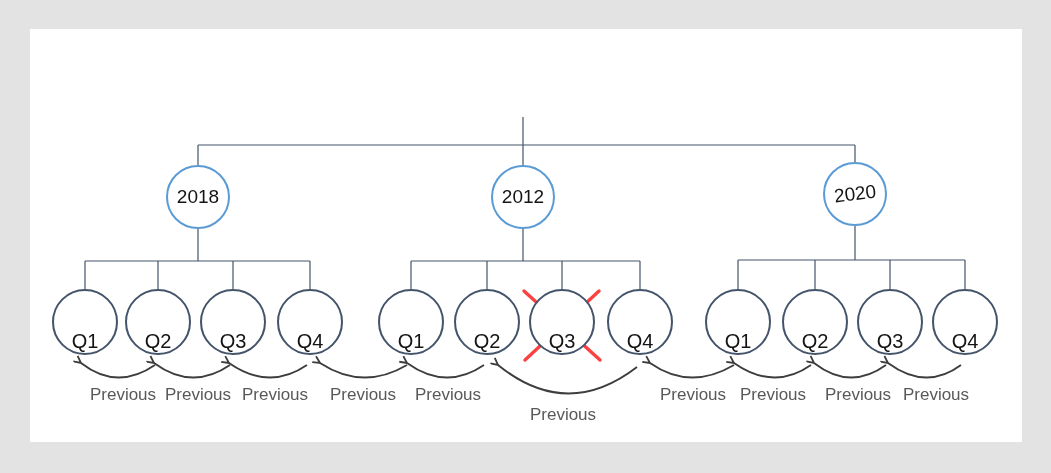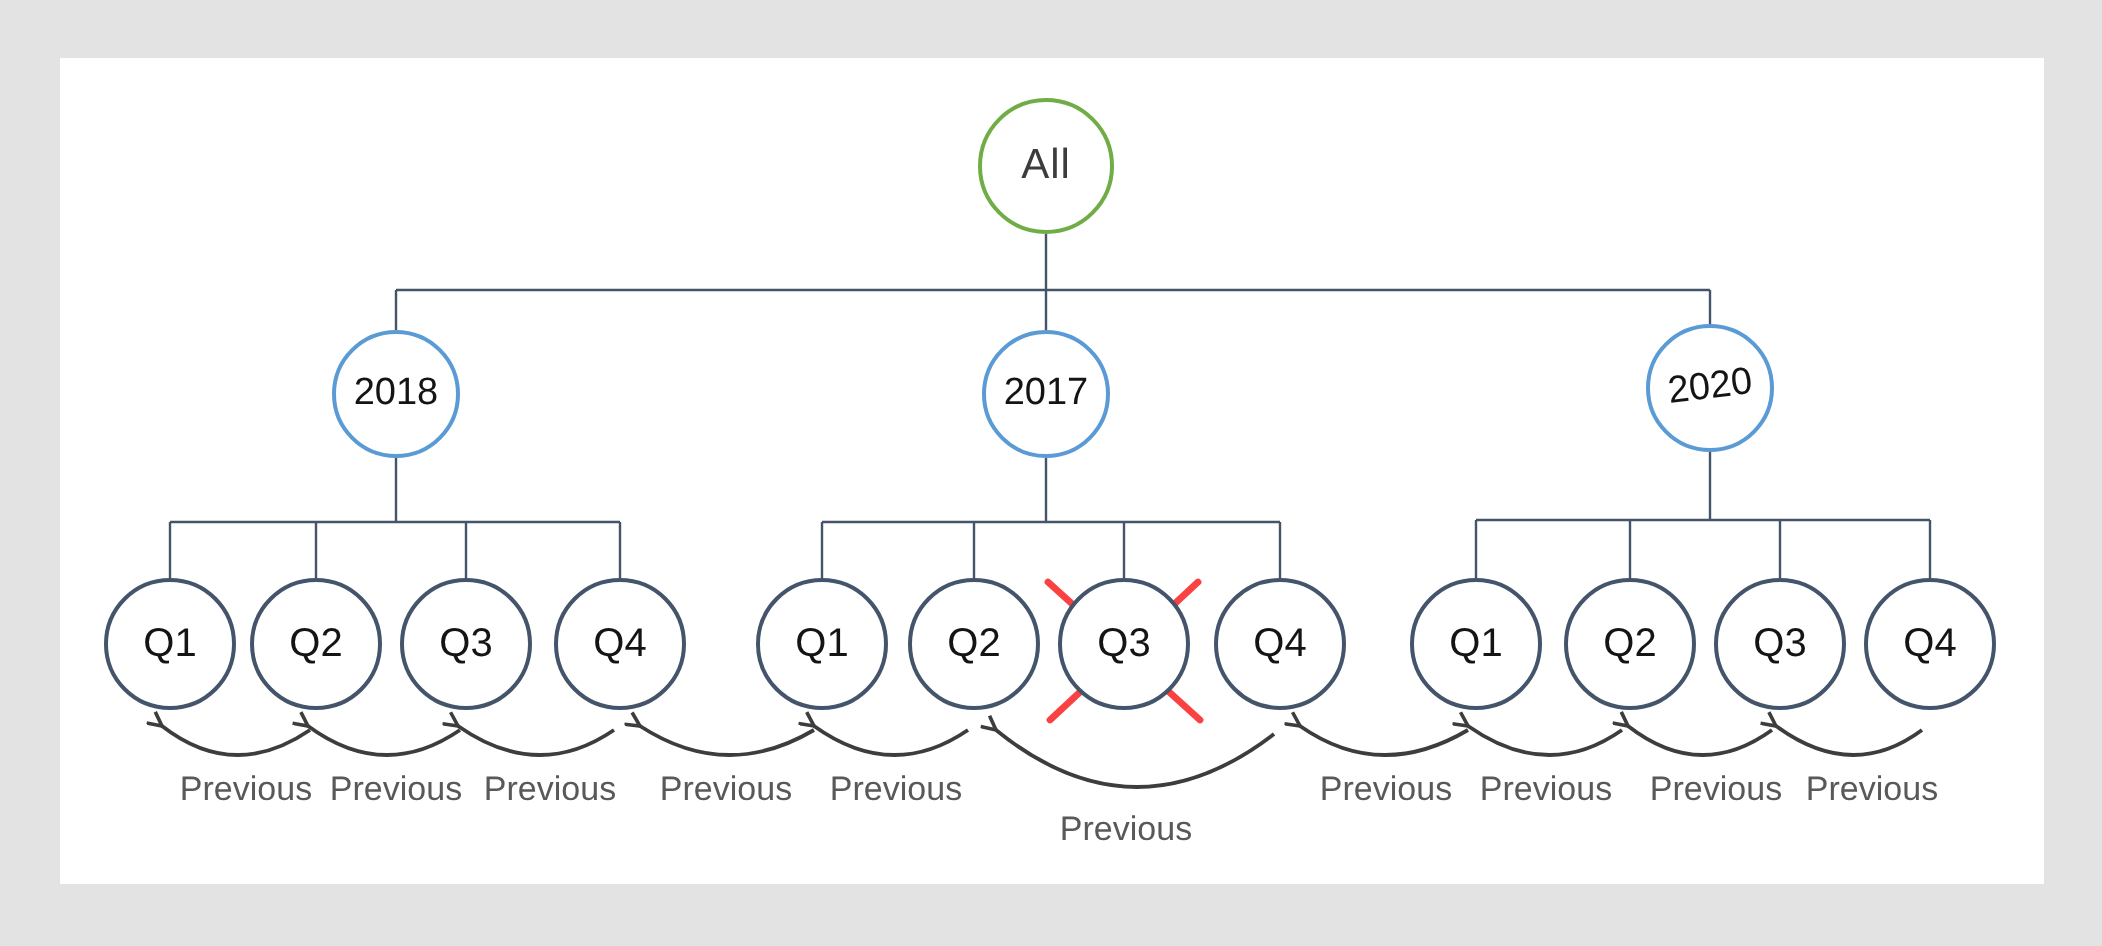--- a/index.html
+++ b/index.html
@@ -30,21 +30,21 @@
     font-size:21px;font-weight:300;color:#3c3c3c;letter-spacing:.5px;
   }
   .node-year{
     width:64px;height:64px;
     border:2px solid #5b9bd5;
     font-size:19px;font-weight:500;color:#141414;justify-content:center;
   }
   .node-quarter{
     width:66px;height:66px;top:260px;
     border:2px solid #44546a;
-    font-size:20px;font-weight:500;color:#141414;
+    font-size:20px;font-weight:500;color:#141414;align-items:flex-end;
   }
   .tilt{transform:rotate(-7deg);}
   .prev-label{
     position:absolute;
     width:80px;top:356px;
     text-align:center;
     font-size:17px;color:#595959;font-weight:400;
   }
 </style>
 </head>
@@ -101,29 +101,26 @@
       <path d="M856,336 Q820,362 784,334" marker-end="url(#ah)"></path>
       <path d="M931,336 Q896,362 858,334" marker-end="url(#ah)"></path>
     </g>
 
     <g stroke="#fb4242" stroke-width="3.4" stroke-linecap="round">
       <path d="M494,262 L570,331"></path>
       <path d="M569,262 L495,331"></path>
     </g>
   </svg>
 
-  <div class="node node-root">
-    <span>All</span>
-  </div>
 
   <div class="node node-year" style="left:136px;top:136px;">
     <span>2018</span>
   </div>
   <div class="node node-year" style="left:461px;top:136px;">
-    <span>2017</span>
+    <span>2012</span>
   </div>
   <div class="node node-year" style="left:793px;top:133px;">
     <span class="tilt">2020</span>
   </div>
 
   <div class="node node-quarter" style="left:22px;">
     <span>Q1</span>
   </div>
   <div class="node node-quarter" style="left:95px;">
     <span>Q2</span>

